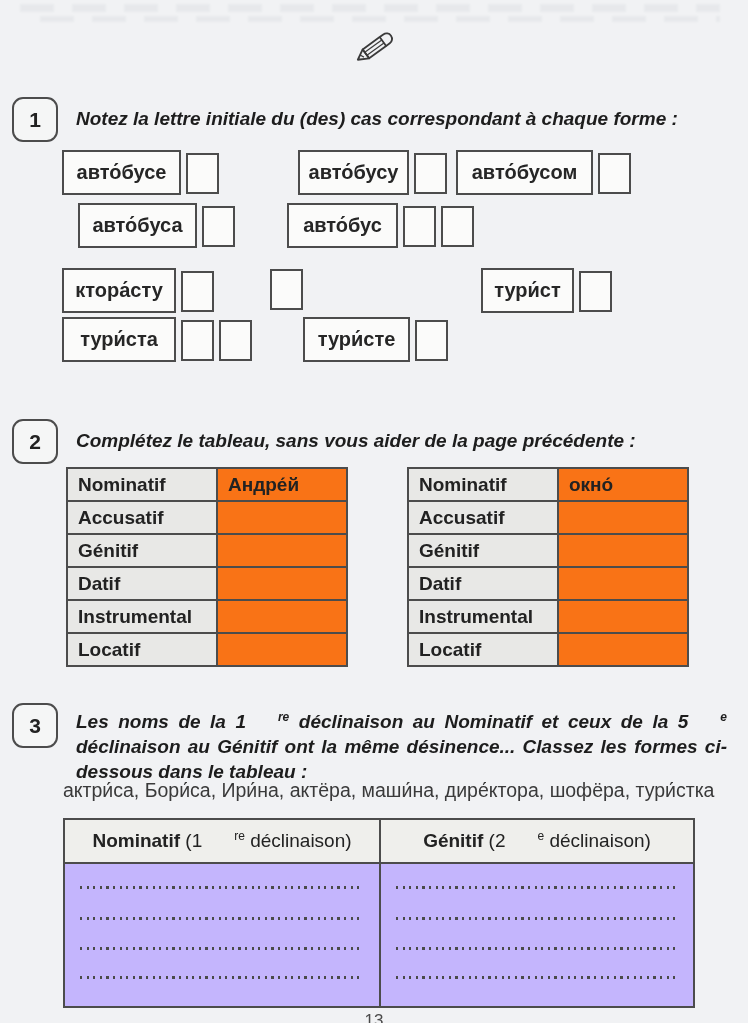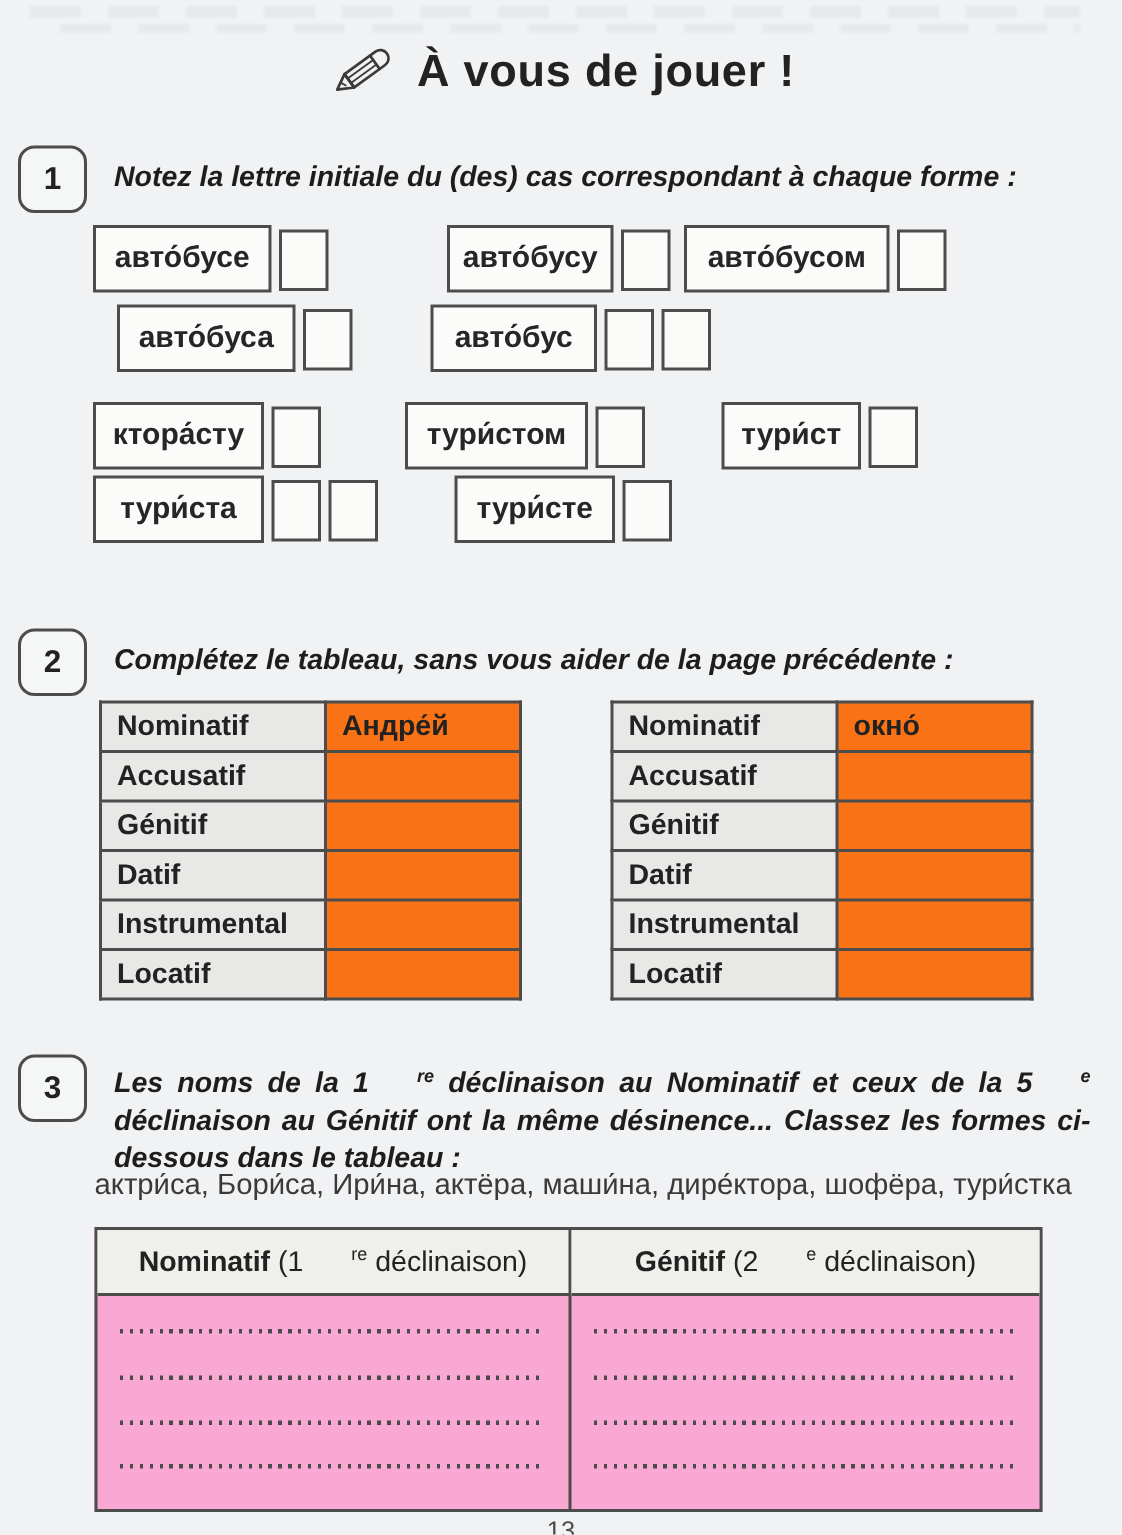--- a/index.html
+++ b/index.html
@@ -42,21 +42,21 @@
     padding:0 10px;box-sizing:content-box;}
   .decl-table td.lbl{background:#e8e8e6;font-weight:bold;width:128px;color:#222;}
   .decl-table td.val{background:#f97316;font-weight:bold;width:108px;color:#222;}
 
   sup{font-size:12px;padding-left:32px;}
 
   .ex3-words{position:absolute;left:63px;top:779px;font-size:19.5px;color:#3a3a3a;}
 
   
   .class-table{position:absolute;left:63px;top:818px;width:632px;height:190px;
-    box-sizing:border-box;border:2.5px solid #4c4c4c;background:#f9a8d4;
+    box-sizing:border-box;border:2.5px solid #4c4c4c;background:#c4b5fd;
     display:grid;grid-template-columns:316px 1fr;grid-template-rows:44px 1fr;}
   .class-th{box-sizing:border-box;border-bottom:2.5px solid #4c4c4c;
     background:#efefec;display:flex;align-items:center;justify-content:center;
     font-size:19px;color:#222;}
   .class-th.first, .class-cell.first{border-right:2.5px solid #4c4c4c;}
   .class-th b{font-weight:bold;}
   .class-cell{position:relative;}
   .dotline{position:absolute;left:15px;right:15px;height:3px;
     background:repeating-linear-gradient(to right,#4a4a4a 0 2.2px,transparent 2.2px 6.6px);}
   .dl1{top:22px;} .dl2{top:53px;} .dl3{top:83px;} .dl4{top:112px;}
@@ -77,21 +77,20 @@
       <g transform="rotate(-36 23 20)" fill="none" stroke="#3a3a3a" stroke-width="1.8" stroke-linejoin="round">
         <path d="M3 20 L13 14.5 L13 25.5 Z"></path>
         <path d="M7.5 17.5 L9.5 21.5" stroke-width="1.2"></path>
         <rect x="13" y="14.5" width="21" height="11"></rect>
         <line x1="13" y1="18.1" x2="34" y2="18.1" stroke-width="1.2"></line>
         <line x1="13" y1="21.8" x2="34" y2="21.8" stroke-width="1.2"></line>
         <path d="M34 14.5 h4.5 a5.5 5.5 0 0 1 0 11 H34"></path>
       </g>
     </svg>
   </span>
-  <span class="title-text">À vous de jouer !</span>
 </div>
 
 <div class="badge" style="left:12px;top:97px;">1</div>
 <div class="instr" style="left:76px;top:106px;width:650px;">Notez la lettre initiale du (des) cas correspondant à chaque forme :</div>
 
 <div class="ex1-item" style="left:62px;top:150px;">
   <div class="word-box" style="width:119px;">авто́бусе</div>
   <div class="ans-box"></div>
 </div>
 <div class="ex1-item" style="left:298px;top:150px;">
@@ -111,21 +110,20 @@
   <div class="word-box" style="width:111px;">авто́бус</div>
   <div class="ans-box"></div>
   <div class="ans-box"></div>
 </div>
 
 <div class="ex1-item" style="left:62px;top:268px;">
   <div class="word-box" style="width:114px;">ктора́сту</div>
   <div class="ans-box"></div>
 </div>
 <div class="ex1-item" style="left:270px;top:268px;">
-  <div class="word-box" style="width:122px;">тури́стом</div>
   <div class="ans-box"></div>
 </div>
 <div class="ex1-item" style="left:481px;top:268px;">
   <div class="word-box" style="width:93px;">тури́ст</div>
   <div class="ans-box"></div>
 </div>
 
 <div class="ex1-item" style="left:62px;top:317px;">
   <div class="word-box" style="width:114px;">тури́ста</div>
   <div class="ans-box"></div>

